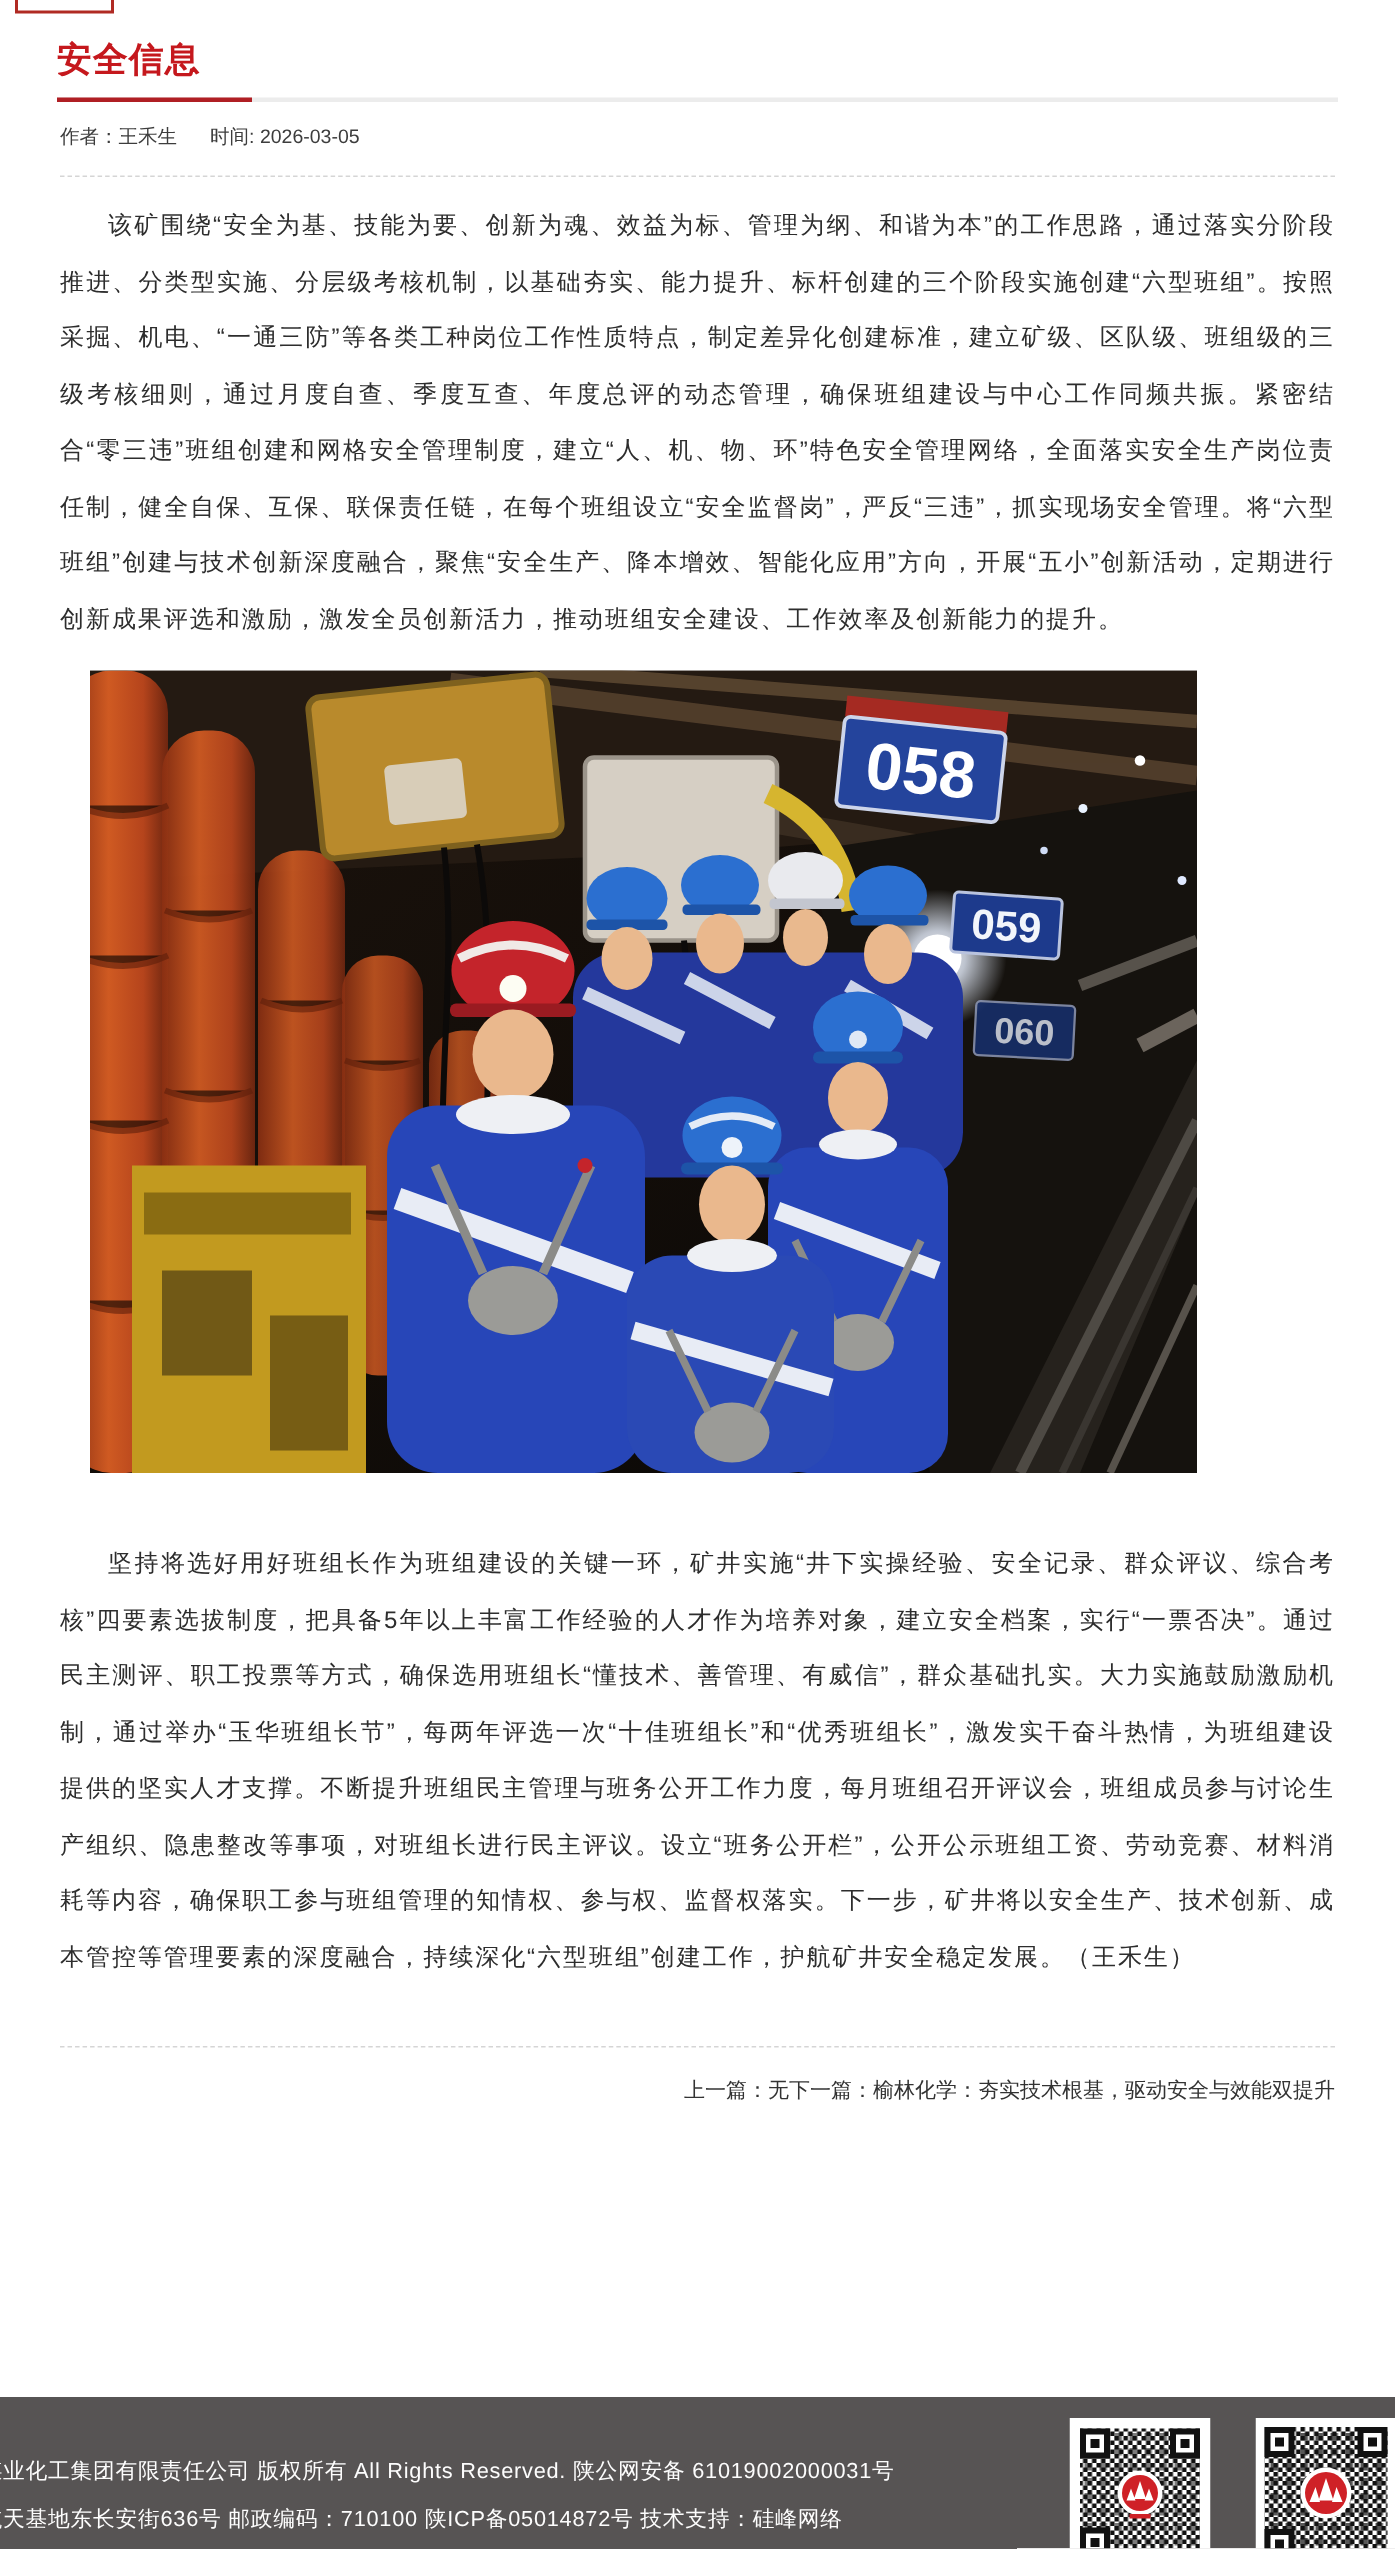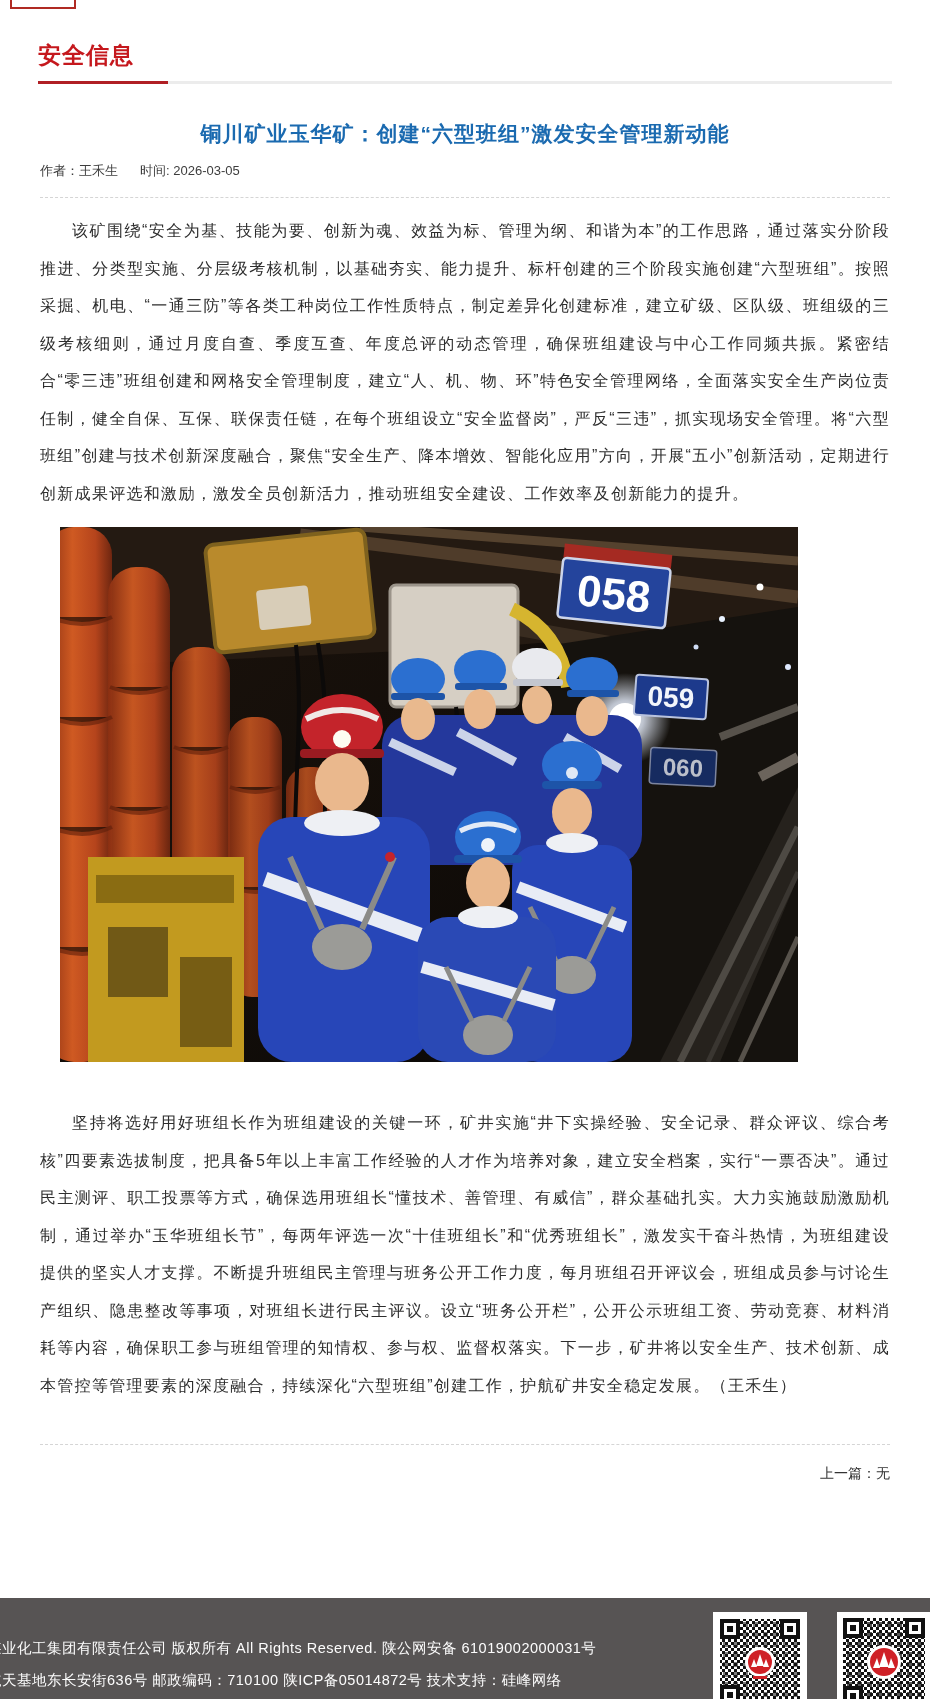--- a/index.html
+++ b/index.html
@@ -2,21 +2,21 @@
 <html><head>
 <meta charset="utf-8">
 <style>
   html,body{margin:0;padding:0;background:#fff;}
   .page{position:relative;width:930px;height:1699px;background:#fff;overflow:hidden;
         font-family:"Liberation Sans","DejaVu Sans",sans-serif;color:#2d2d2d;}
   
   .tab-fragment{position:absolute;left:10px;top:-8px;width:62px;height:13px;
         border:2px solid #b02a23;background:#fff;}
   
-  .section-header{padding:40px 0 0 38px;}
+  .section-header{padding:24px 0 0 38px;}
   .section-header h1{margin:0;font-size:23px;font-weight:bold;color:#c5181d;letter-spacing:1px;}
   .rule{position:relative;margin:10px 38px 0 38px;height:3px;background:#ececec;}
   .rule-red{position:absolute;left:0;top:0;width:130px;height:3px;background:#b01f24;}
   
   .content{margin:0 40px;}
   .article-title{margin:36px 0 0 0;text-align:center;font-size:21px;font-weight:600;
         color:#1a6ab0;letter-spacing:1px;}
   .meta{margin-top:14px;font-size:13px;color:#3d3d3d;}
   .meta .gap{display:inline-block;width:22px;}
   .dashed{margin-top:17px;border-top:1px dashed #d5d5d5;height:0;}
@@ -44,21 +44,20 @@
   <div class="tab-fragment"></div>
 
   <div class="section-header">
     <h1>安全信息</h1>
   </div>
   <div class="rule">
     <span class="rule-red"></span>
   </div>
 
   <div class="content">
-    <h2 class="article-title">铜川矿业玉华矿：创建“六型班组”激发安全管理新动能</h2>
 
     <div class="meta">
       <span>作者：</span><span>王禾生</span><span class="gap"></span><span>时间:</span>&nbsp;<span>2026-03-05</span>
     </div>
 
     <div class="dashed"></div>
 
     <div class="article-body">
       <p>该矿围绕“安全为基、技能为要、创新为魂、效益为标、管理为纲、和谐为本”的工作思路，通过落实分阶段推进、分类型实施、分层级考核机制，以基础夯实、能力提升、标杆创建的三个阶段实施创建“六型班组”。按照采掘、机电、“一通三防”等各类工种岗位工作性质特点，制定差异化创建标准，建立矿级、区队级、班组级的三级考核细则，通过月度自查、季度互查、年度总评的动态管理，确保班组建设与中心工作同频共振。紧密结合“零三违”班组创建和网格安全管理制度，建立“人、机、物、环”特色安全管理网络，全面落实安全生产岗位责任制，健全自保、互保、联保责任链，在每个班组设立“安全监督岗”，严反“三违”，抓实现场安全管理。将“六型班组”创建与技术创新深度融合，聚焦“安全生产、降本增效、智能化应用”方向，开展“五小”创新活动，定期进行创新成果评选和激励，激发全员创新活力，推动班组安全建设、工作效率及创新能力的提升。</p>
 
@@ -238,20 +237,23 @@
 
       <p>坚持将选好用好班组长作为班组建设的关键一环，矿井实施“井下实操经验、安全记录、群众评议、综合考核”四要素选拔制度，把具备5年以上丰富工作经验的人才作为培养对象，建立安全档案，实行“一票否决”。通过民主测评、职工投票等方式，确保选用班组长“懂技术、善管理、有威信”，群众基础扎实。大力实施鼓励激励机制，通过举办“玉华班组长节”，每两年评选一次“十佳班组长”和“优秀班组长”，激发实干奋斗热情，为班组建设提供的坚实人才支撑。不断提升班组民主管理与班务公开工作力度，每月班组召开评议会，班组成员参与讨论生产组织、隐患整改等事项，对班组长进行民主评议。设立“班务公开栏”，公开公示班组工资、劳动竞赛、材料消耗等内容，确保职工参与班组管理的知情权、参与权、监督权落实。下一步，矿井将以安全生产、技术创新、成本管控等管理要素的深度融合，持续深化“六型班组”创建工作，护航矿井安全稳定发展。（王禾生）</p>
     </div>
 
     <div class="dashed dashed2"></div>
 
     <div class="pager">
       <div class="prev">
         <span>上一篇：</span><span>无</span>
       </div>
+      <a class="next">
+        <span>下一篇：</span><span>榆林化学：夯实技术根基，驱动安全与效能双提升</span>
+      </a>
     </div>
   </div>
 
   <footer>
     <div class="f-lines">
       <div>煤业化工集团有限责任公司 版权所有 All Rights Reserved. 陕公网安备 61019002000031号</div>
       <div>航天基地东长安街636号 邮政编码：710100 陕ICP备05014872号 技术支持：硅峰网络</div>
     </div>
 
     <svg class="qr qr1" width="94" height="100" viewBox="0 0 94 100">

